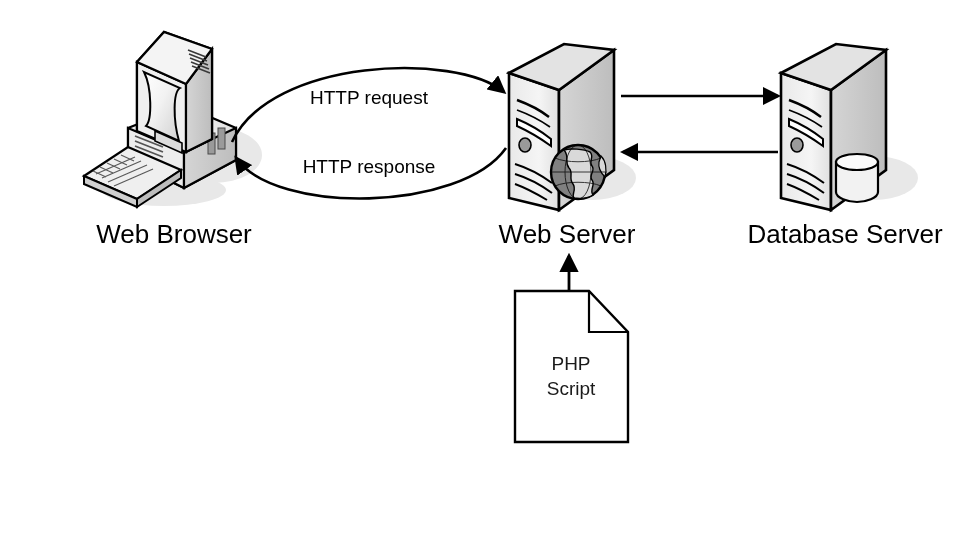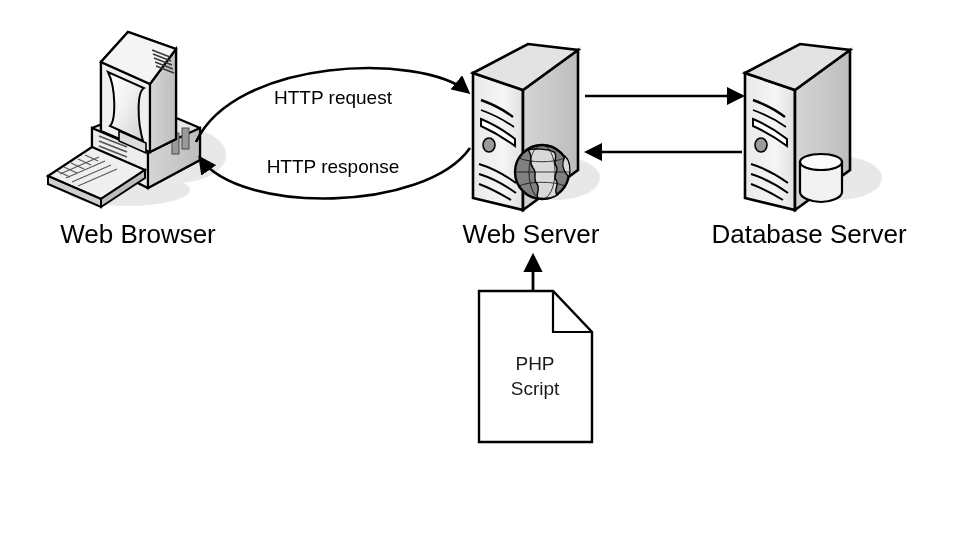--- a/index.html
+++ b/index.html
@@ -13,20 +13,21 @@
     font-family: "Liberation Sans", sans-serif;
     overflow: hidden;
     position: relative;
   }
   #diagram-root {
     position: absolute;
     left: 0;
     top: 0;
     width: 913px;
     height: 535px;
+    padding-left: 36px;
   }
   svg.diagram {
     display: block;
     width: 965px;
     height: 535px;
   }
   .node-label {
     font-family: "Liberation Sans", sans-serif;
     font-size: 26px;
     fill: #000000;

